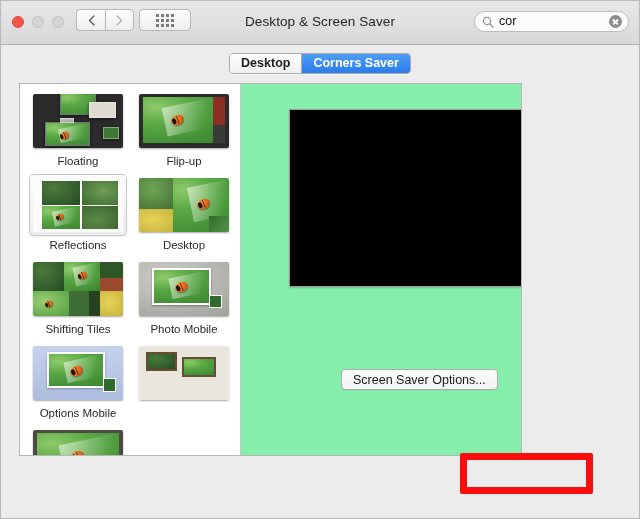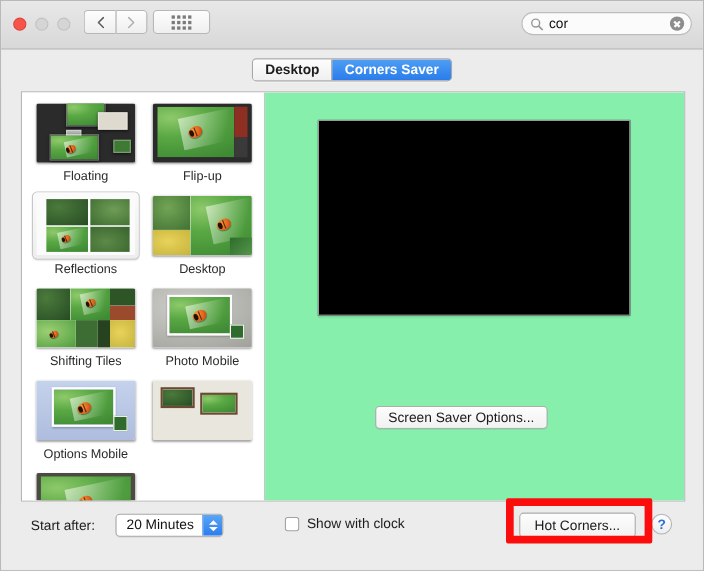--- a/index.html
+++ b/index.html
@@ -149,21 +149,21 @@
   .tab + .tab { border-left: 1px solid #a9a9a9; }
   .tab.active {
     background: linear-gradient(to bottom,#4e9ef5,#2a7ceb);
     color: #ffffff;
   }
 
   
   #content {
     position: absolute;
     left: 18px; top: 82px;
-    width: 604px; height: 373px;
+    width: 503px; height: 373px;
     background: #ffffff;
     border: 1px solid #b6b6b6;
     display: flex;
     overflow: hidden;
   }
 
   #listpane {
     width: 221px;
     background: #ffffff;
     border-right: 1px solid #c6c6c6;
@@ -413,20 +413,21 @@
           <i></i>
           <i></i>
           <i></i>
           <i></i>
           <i></i>
           <i></i>
           <i></i>
       </span>
     </div>
 
+    <div id="wintitle">Desktop &amp; Screen Saver</div>
 
     <div id="searchfield">
       <svg class="sicon" width="12" height="12" viewBox="0 0 12 12">
         <circle cx="5" cy="5" r="3.6" fill="none" stroke="#4a4a4a" stroke-width="1.3"></circle>
         <line x1="7.7" y1="7.7" x2="11" y2="11" stroke="#4a4a4a" stroke-width="1.5" stroke-linecap="round"></line>
       </svg>
       <span id="searchvalue">cor</span>
       <span id="clearbtn"></span>
     </div>
   </div>
@@ -617,37 +618,16 @@
       </div>
     </div>
 
     <div id="preview">
       <div id="previewbox"></div>
       <div id="optbtn">Screen Saver Options...</div>
     </div>
 
   </div>
 
-  <div id="footer">
-
-    <div id="startlabel">Start after:</div>
-
-    <div id="startpopup">
-      <span id="startvalue">20 Minutes</span>
-      <span id="stepper">
-        <i class="chev up"></i>
-          <i class="chev down"></i>
-      </span>
-    </div>
-
-    <div id="clockrow">
-      <span class="checkbox"></span>
-      <span id="clocklabel">Show with clock</span>
-    </div>
-
-    <div id="hotcorners">Hot Corners...</div>
-
-    <div id="helpbtn">?</div>
-  </div>
 
   <div id="annotation"></div>
 
 </div>
 
 </body></html>

